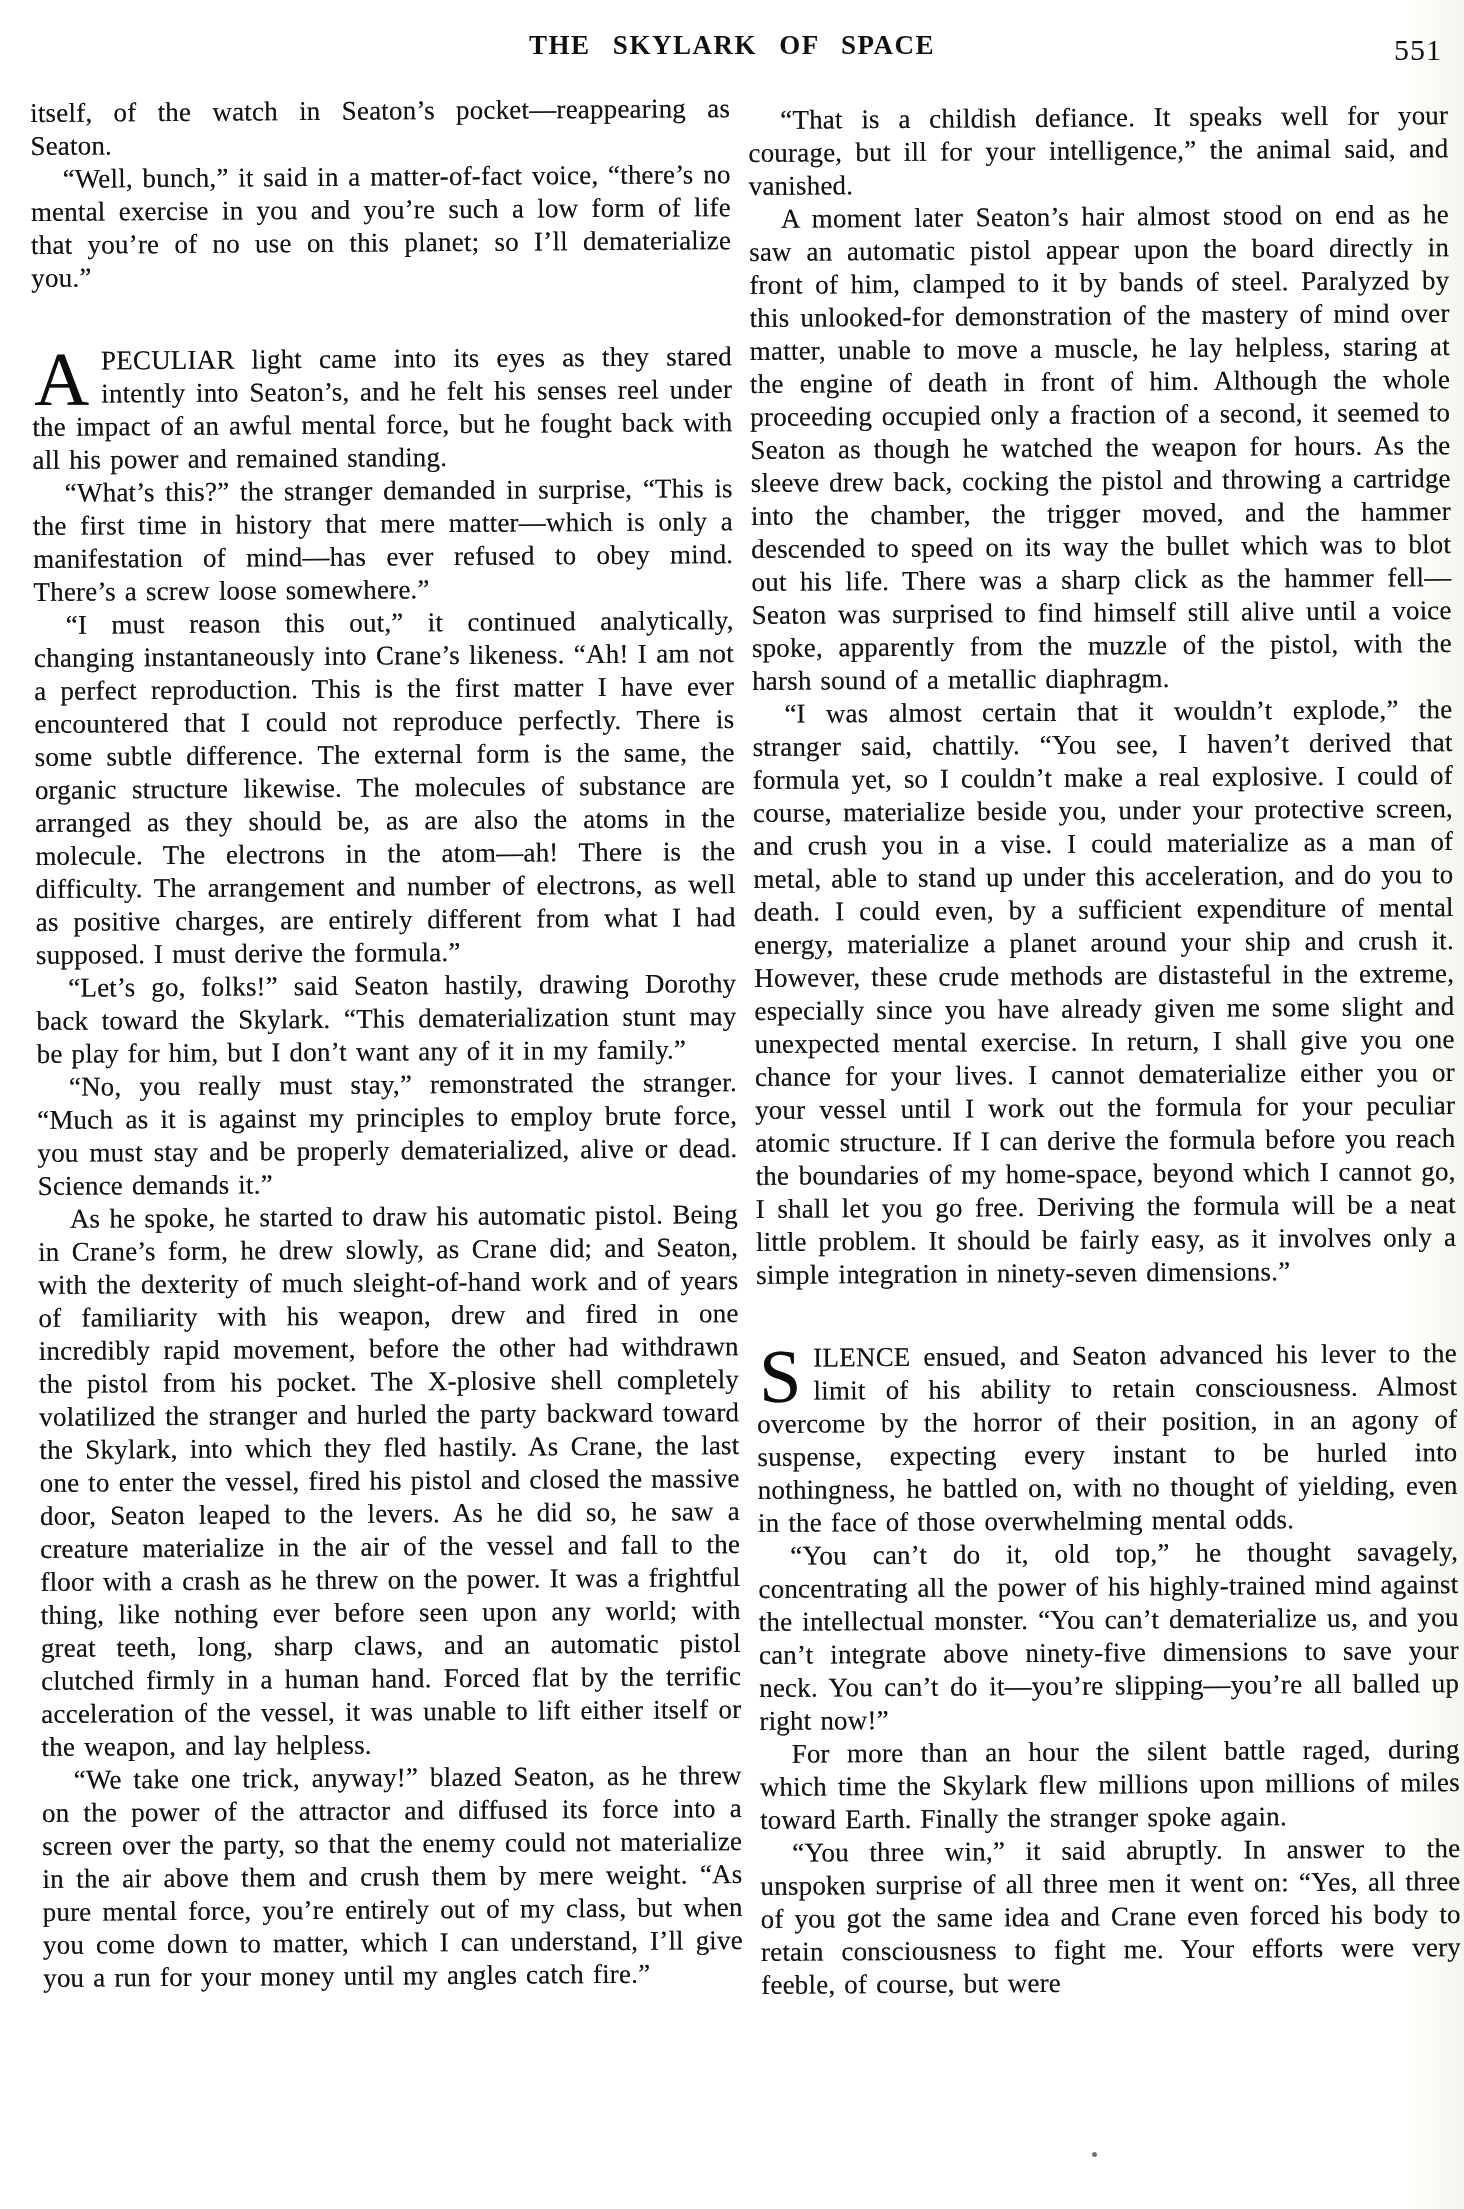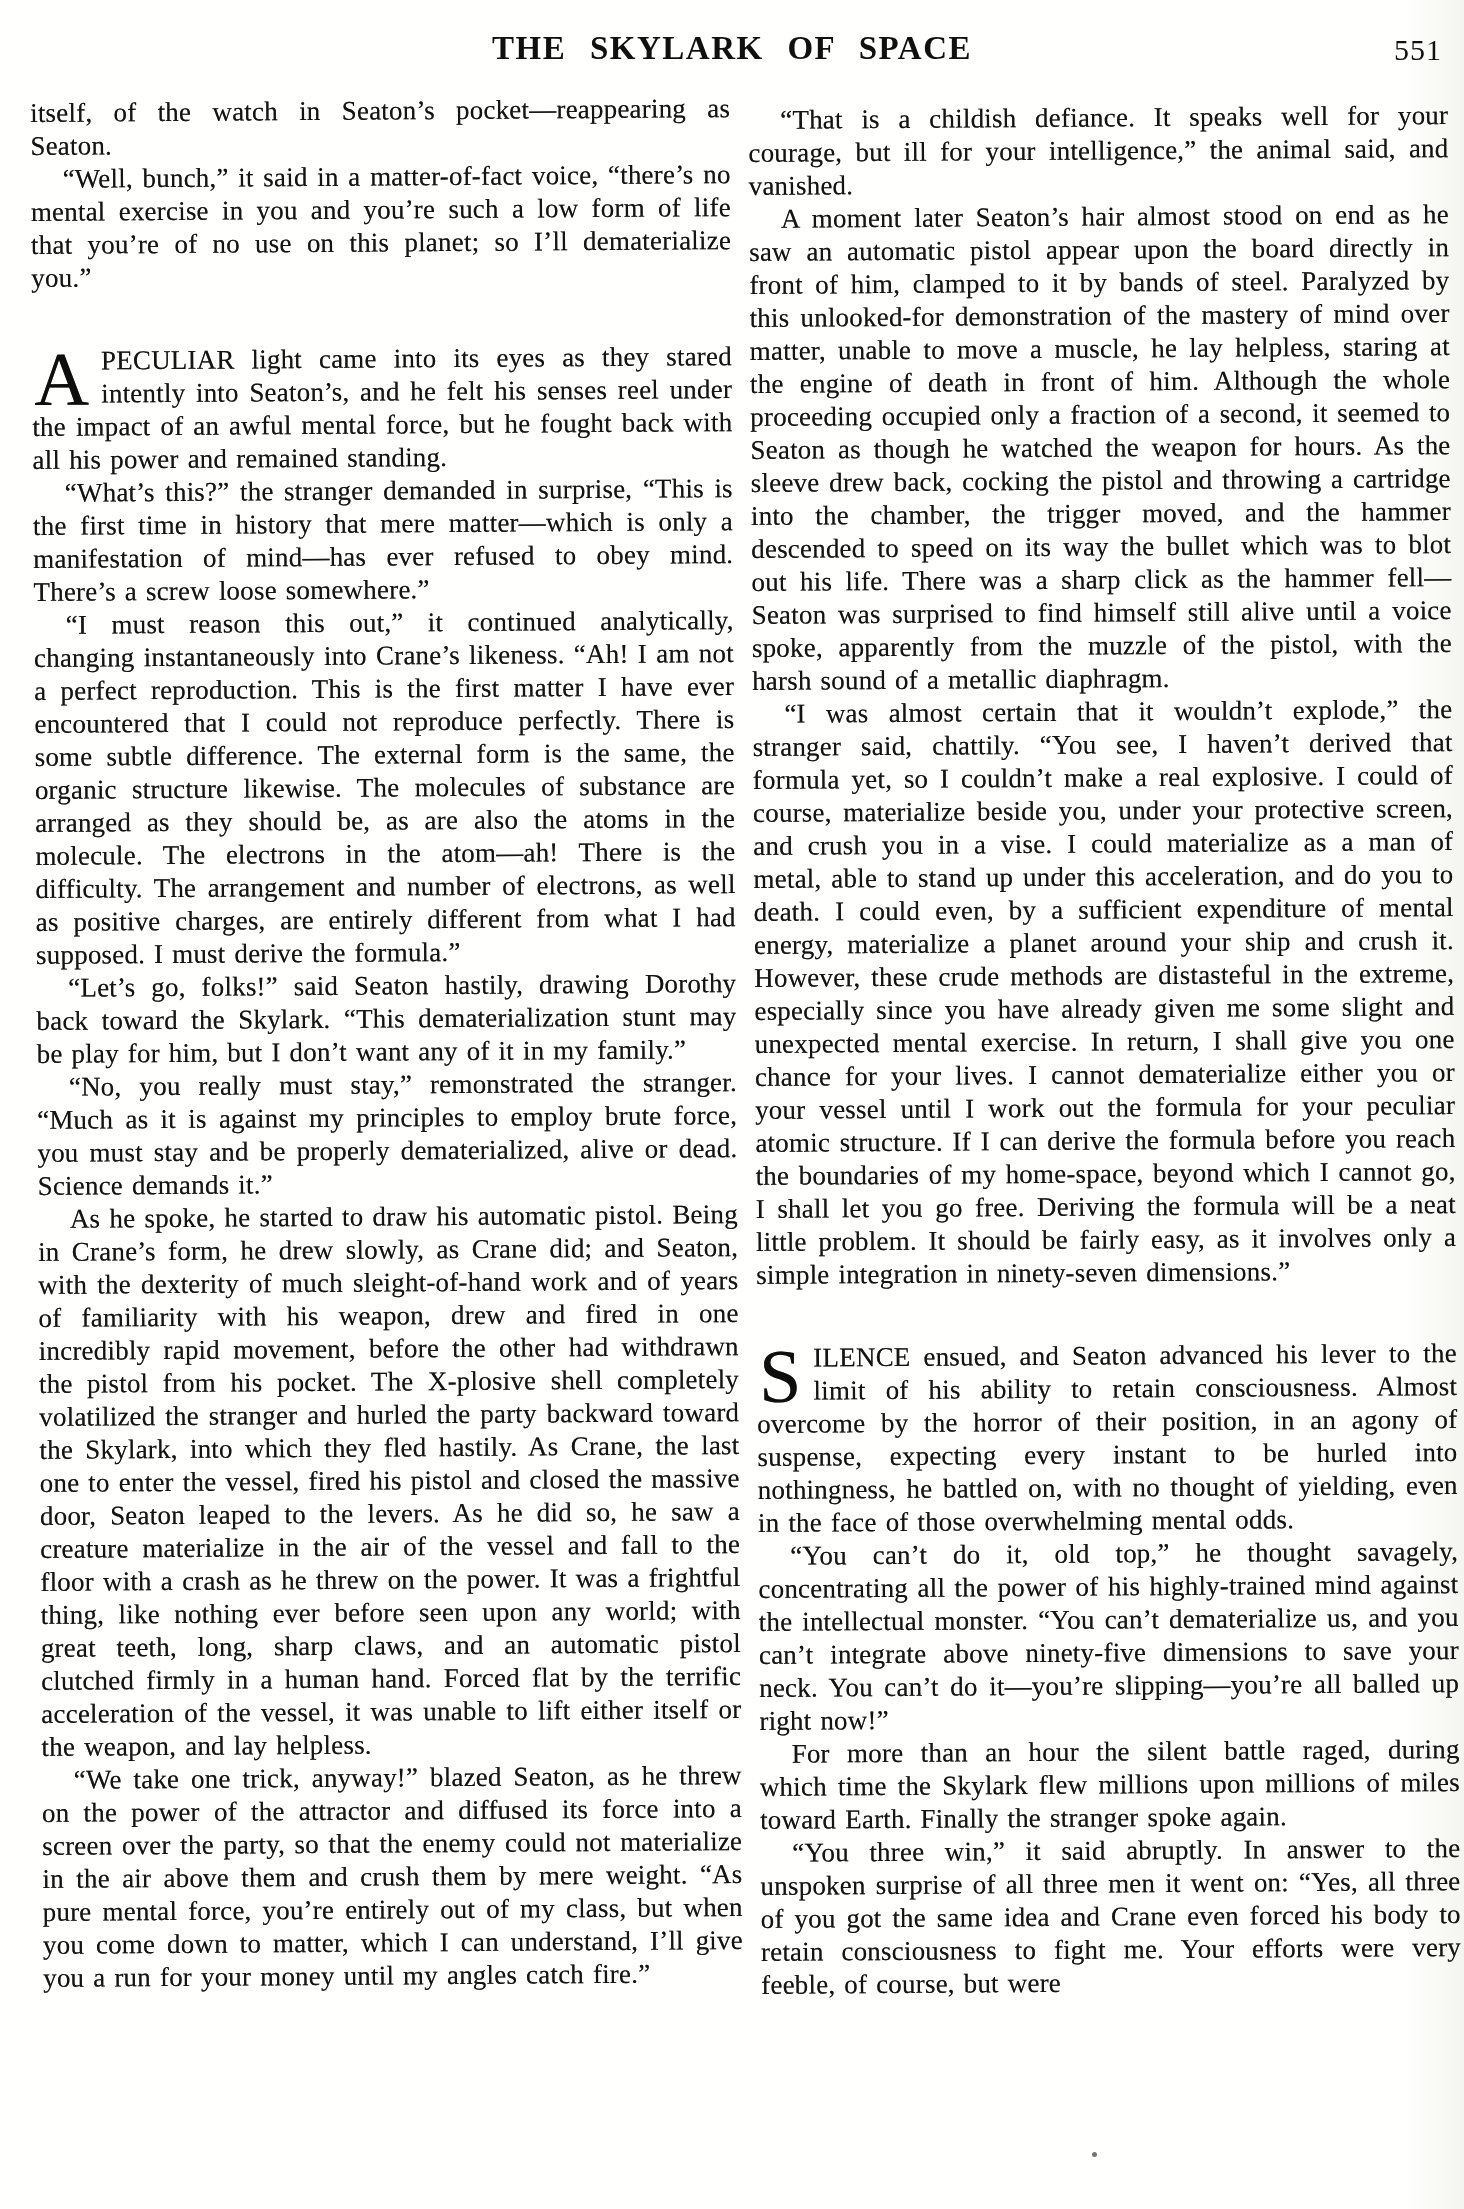--- a/index.html
+++ b/index.html
@@ -11,21 +11,21 @@
     background: linear-gradient(to right, #fffffd 0%, #fffffd 96%, #f4f4f0 100%);
     overflow: hidden;
     font-family: "Liberation Serif", serif;
     color: #141414;
   }
   .running-header { position: absolute; top: 0; left: 0; width: 100%; height: 80px; }
   .title {
     position: absolute;
     top: 30px; left: 0; width: 100%;
     text-align: center;
-    font-size: 33px;
+    font-size: 27px;
     font-weight: 700;
     letter-spacing: 1.5px;
     word-spacing: 14px;
     color: #101010;
   }
   .pagenum {
     position: absolute;
     top: 33px; right: 22px;
     font-size: 30px;
     letter-spacing: 1px;

